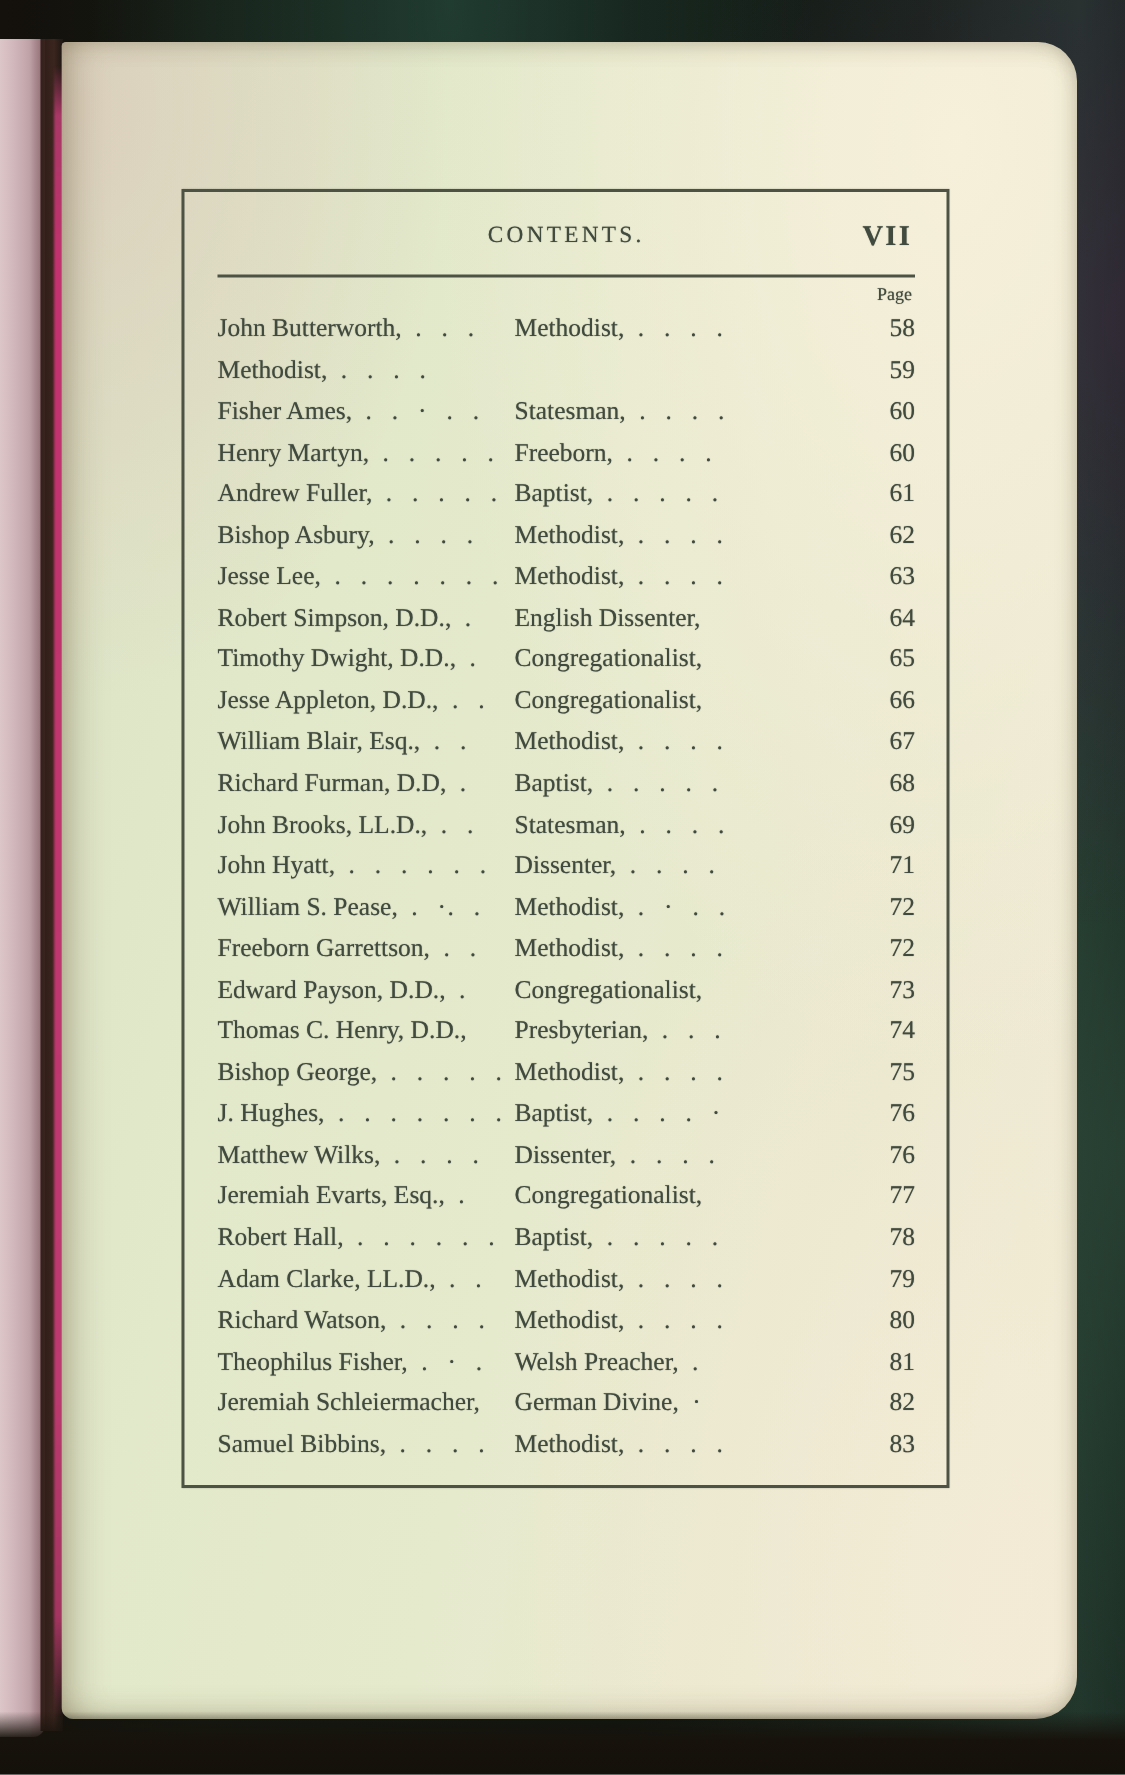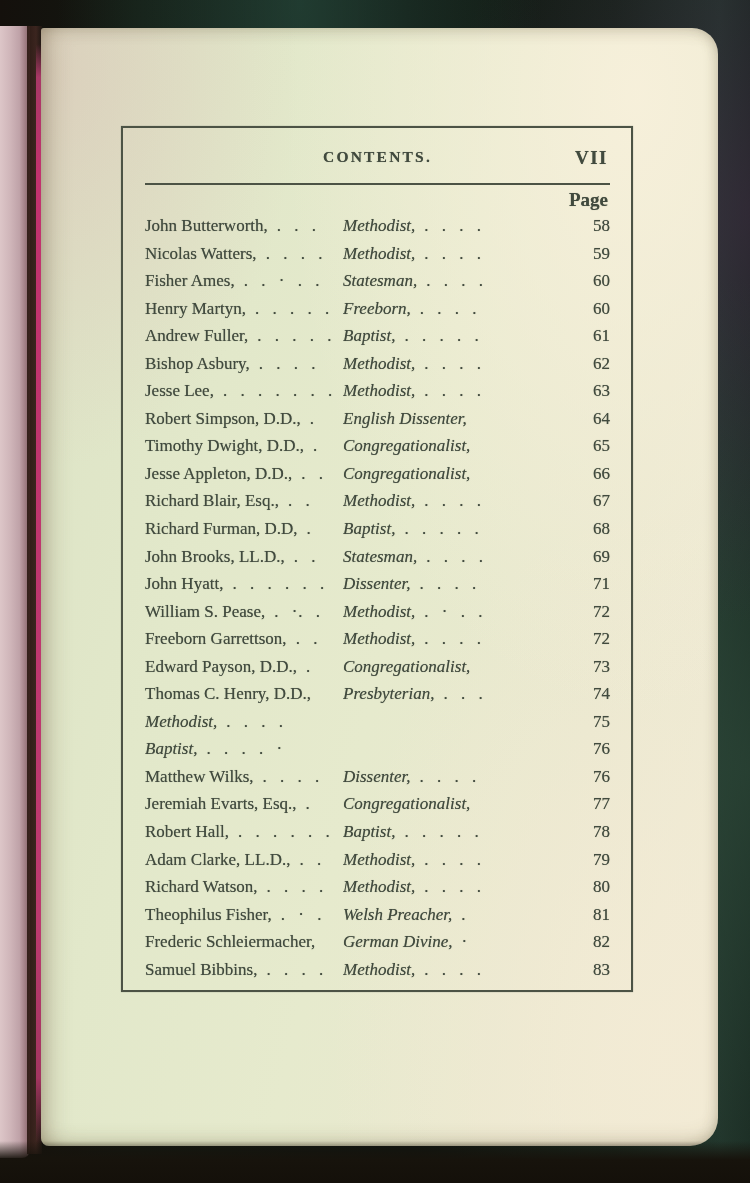--- a/index.html
+++ b/index.html
@@ -85,57 +85,56 @@
   .box-inner {
     padding: 12px 21px 0 22px;
     height: 100%;
     color: var(--ink);
     text-shadow: 0 0 0.7px rgba(62, 72, 58, 0.65);
   }
 
   .box-header { position: relative; text-align: center; height: 22px; margin-top: 8px; }
   .box-title {
     font-size: 15.5px;
-    font-weight: bold;
+    font-weight: normal;
     letter-spacing: 2.2px;
   }
   .folio {
     position: absolute;
     right: 2px; top: -1px;
     font-size: 19px;
     font-weight: bold;
     letter-spacing: 1.5px;
   }
   .header-rule {
     margin-top: 13px;
     border-top: 2px solid #4c5345;
   }
   .page-col-label {
     text-align: right;
-    font-size: 19px;
+    font-size: 12px;
     margin-top: 4px;
     padding-right: 2px;
-    font-weight: bold;
   }
 
   
   .contents-list { margin-top: 1px; }
   .entry-row {
     display: flex;
     align-items: flex-end;
     line-height: 27.55px;
     font-size: 17px;
     white-space: nowrap;
   }
   .cell-name {
     flex: 0 0 auto;
     min-width: 198px;
   }
   .cell-denom { flex: 1 1 auto; overflow: hidden; }
-  .denom { font-style: italic; }
+  .denom { }
   .dots {
     word-spacing: 7px;
     margin-left: 9px;
     letter-spacing: 1px;
   }
   .dots:empty { margin-left: 0; }
   .cell-page {
     flex: 0 0 auto;
     min-width: 28px;
     text-align: right;
@@ -163,21 +162,20 @@
       <div class="page-col-label">Page</div>
 
       <div class="contents-list">
   <div class="entry-row">
     <span class="cell-name"><span>John Butterworth,</span><span class="dots">. . .</span></span>
     <span class="cell-denom"><span class="denom">Methodist,</span><span class="dots">. . . .</span></span>
     <span class="cell-page">58</span>
   </div>
 
   <div class="entry-row">
-    <span class="cell-name"><span>Nicolas Watters,</span><span class="dots">. . . .</span></span>
     <span class="cell-denom"><span class="denom">Methodist,</span><span class="dots">. . . .</span></span>
     <span class="cell-page">59</span>
   </div>
 
   <div class="entry-row">
     <span class="cell-name"><span>Fisher Ames,</span><span class="dots">. . · . .</span></span>
     <span class="cell-denom"><span class="denom">Statesman,</span><span class="dots">. . . .</span></span>
     <span class="cell-page">60</span>
   </div>
 
@@ -217,21 +215,21 @@
     <span class="cell-page">65</span>
   </div>
 
   <div class="entry-row">
     <span class="cell-name"><span>Jesse Appleton, D.D.,</span><span class="dots">. .</span></span>
     <span class="cell-denom"><span class="denom">Congregationalist,</span><span class="dots"></span></span>
     <span class="cell-page">66</span>
   </div>
 
   <div class="entry-row">
-    <span class="cell-name"><span>Richard Blair, Esq.,</span><span class="dots">. .</span></span>
+    <span class="cell-name"><span>William Blair, Esq.,</span><span class="dots">. .</span></span>
     <span class="cell-denom"><span class="denom">Methodist,</span><span class="dots">. . . .</span></span>
     <span class="cell-page">67</span>
   </div>
 
   <div class="entry-row">
     <span class="cell-name"><span>Richard Furman, D.D,</span><span class="dots">.</span></span>
     <span class="cell-denom"><span class="denom">Baptist,</span><span class="dots">. . . . .</span></span>
     <span class="cell-page">68</span>
   </div>
 
@@ -265,25 +263,27 @@
     <span class="cell-page">73</span>
   </div>
 
   <div class="entry-row">
     <span class="cell-name"><span>Thomas C. Henry, D.D.,</span><span class="dots"></span></span>
     <span class="cell-denom"><span class="denom">Presbyterian,</span><span class="dots">. . .</span></span>
     <span class="cell-page">74</span>
   </div>
 
   <div class="entry-row">
+    <span class="cell-name"><span>Bishop George,</span><span class="dots">. . . . .</span></span>
     <span class="cell-denom"><span class="denom">Methodist,</span><span class="dots">. . . .</span></span>
     <span class="cell-page">75</span>
   </div>
 
   <div class="entry-row">
+    <span class="cell-name"><span>J. Hughes,</span><span class="dots">. . . . . . .</span></span>
     <span class="cell-denom"><span class="denom">Baptist,</span><span class="dots">. . . . ·</span></span>
     <span class="cell-page">76</span>
   </div>
 
   <div class="entry-row">
     <span class="cell-name"><span>Matthew Wilks,</span><span class="dots">. . . .</span></span>
     <span class="cell-denom"><span class="denom">Dissenter,</span><span class="dots">. . . .</span></span>
     <span class="cell-page">76</span>
   </div>
 
@@ -311,21 +311,21 @@
     <span class="cell-page">80</span>
   </div>
 
   <div class="entry-row">
     <span class="cell-name"><span>Theophilus Fisher,</span><span class="dots">. · .</span></span>
     <span class="cell-denom"><span class="denom">Welsh Preacher,</span><span class="dots">.</span></span>
     <span class="cell-page">81</span>
   </div>
 
   <div class="entry-row">
-    <span class="cell-name"><span>Frederic Schleiermacher,</span><span class="dots"></span></span>
+    <span class="cell-name"><span>Jeremiah Schleiermacher,</span><span class="dots"></span></span>
     <span class="cell-denom"><span class="denom">German Divine,</span><span class="dots">·</span></span>
     <span class="cell-page">82</span>
   </div>
 
   <div class="entry-row">
     <span class="cell-name"><span>Samuel Bibbins,</span><span class="dots">. . . .</span></span>
     <span class="cell-denom"><span class="denom">Methodist,</span><span class="dots">. . . .</span></span>
     <span class="cell-page">83</span>
   </div>
 </div>

